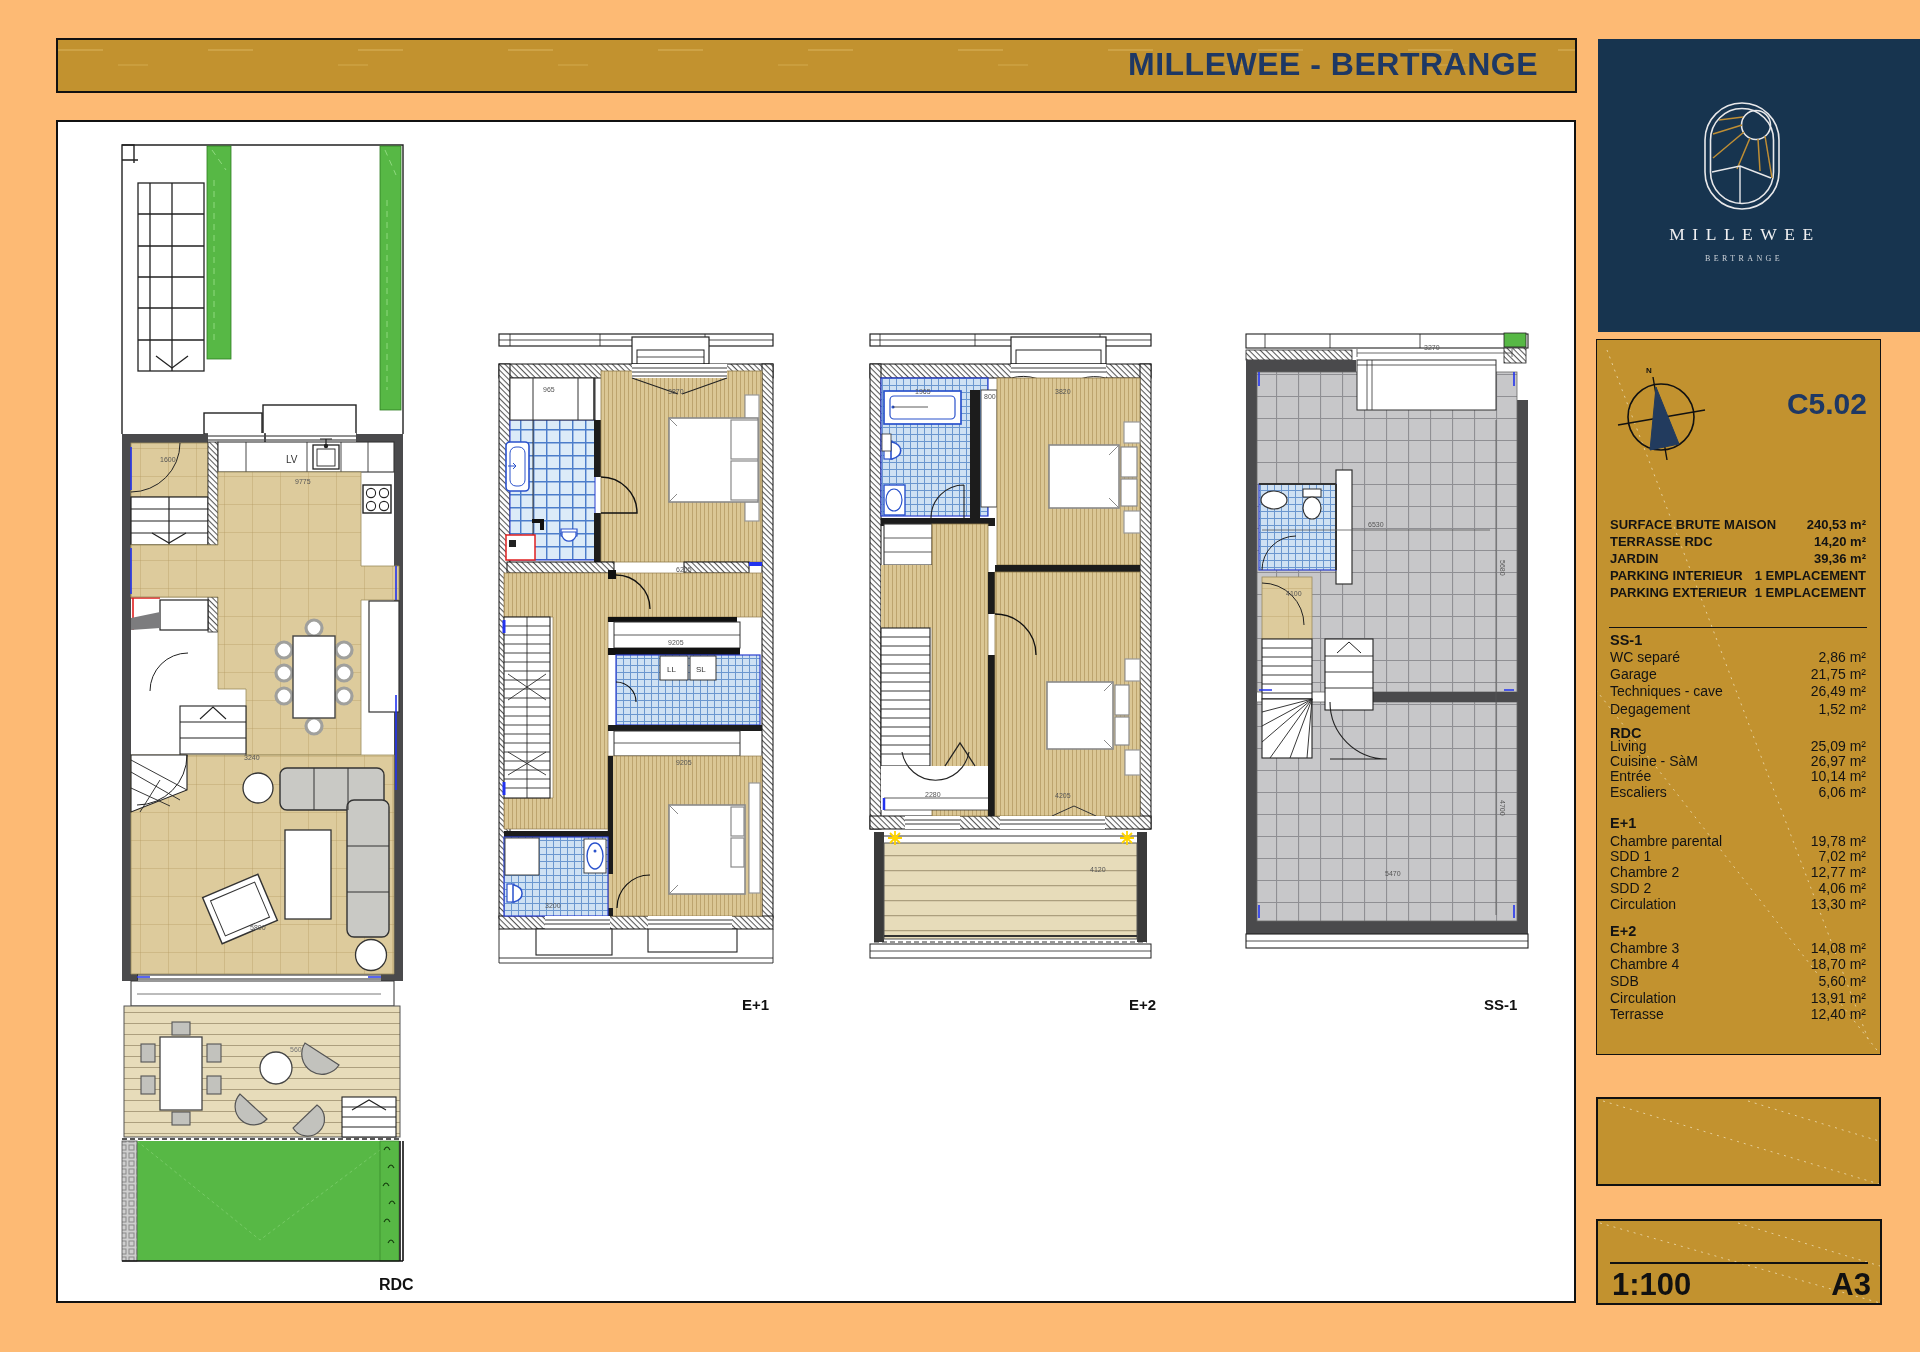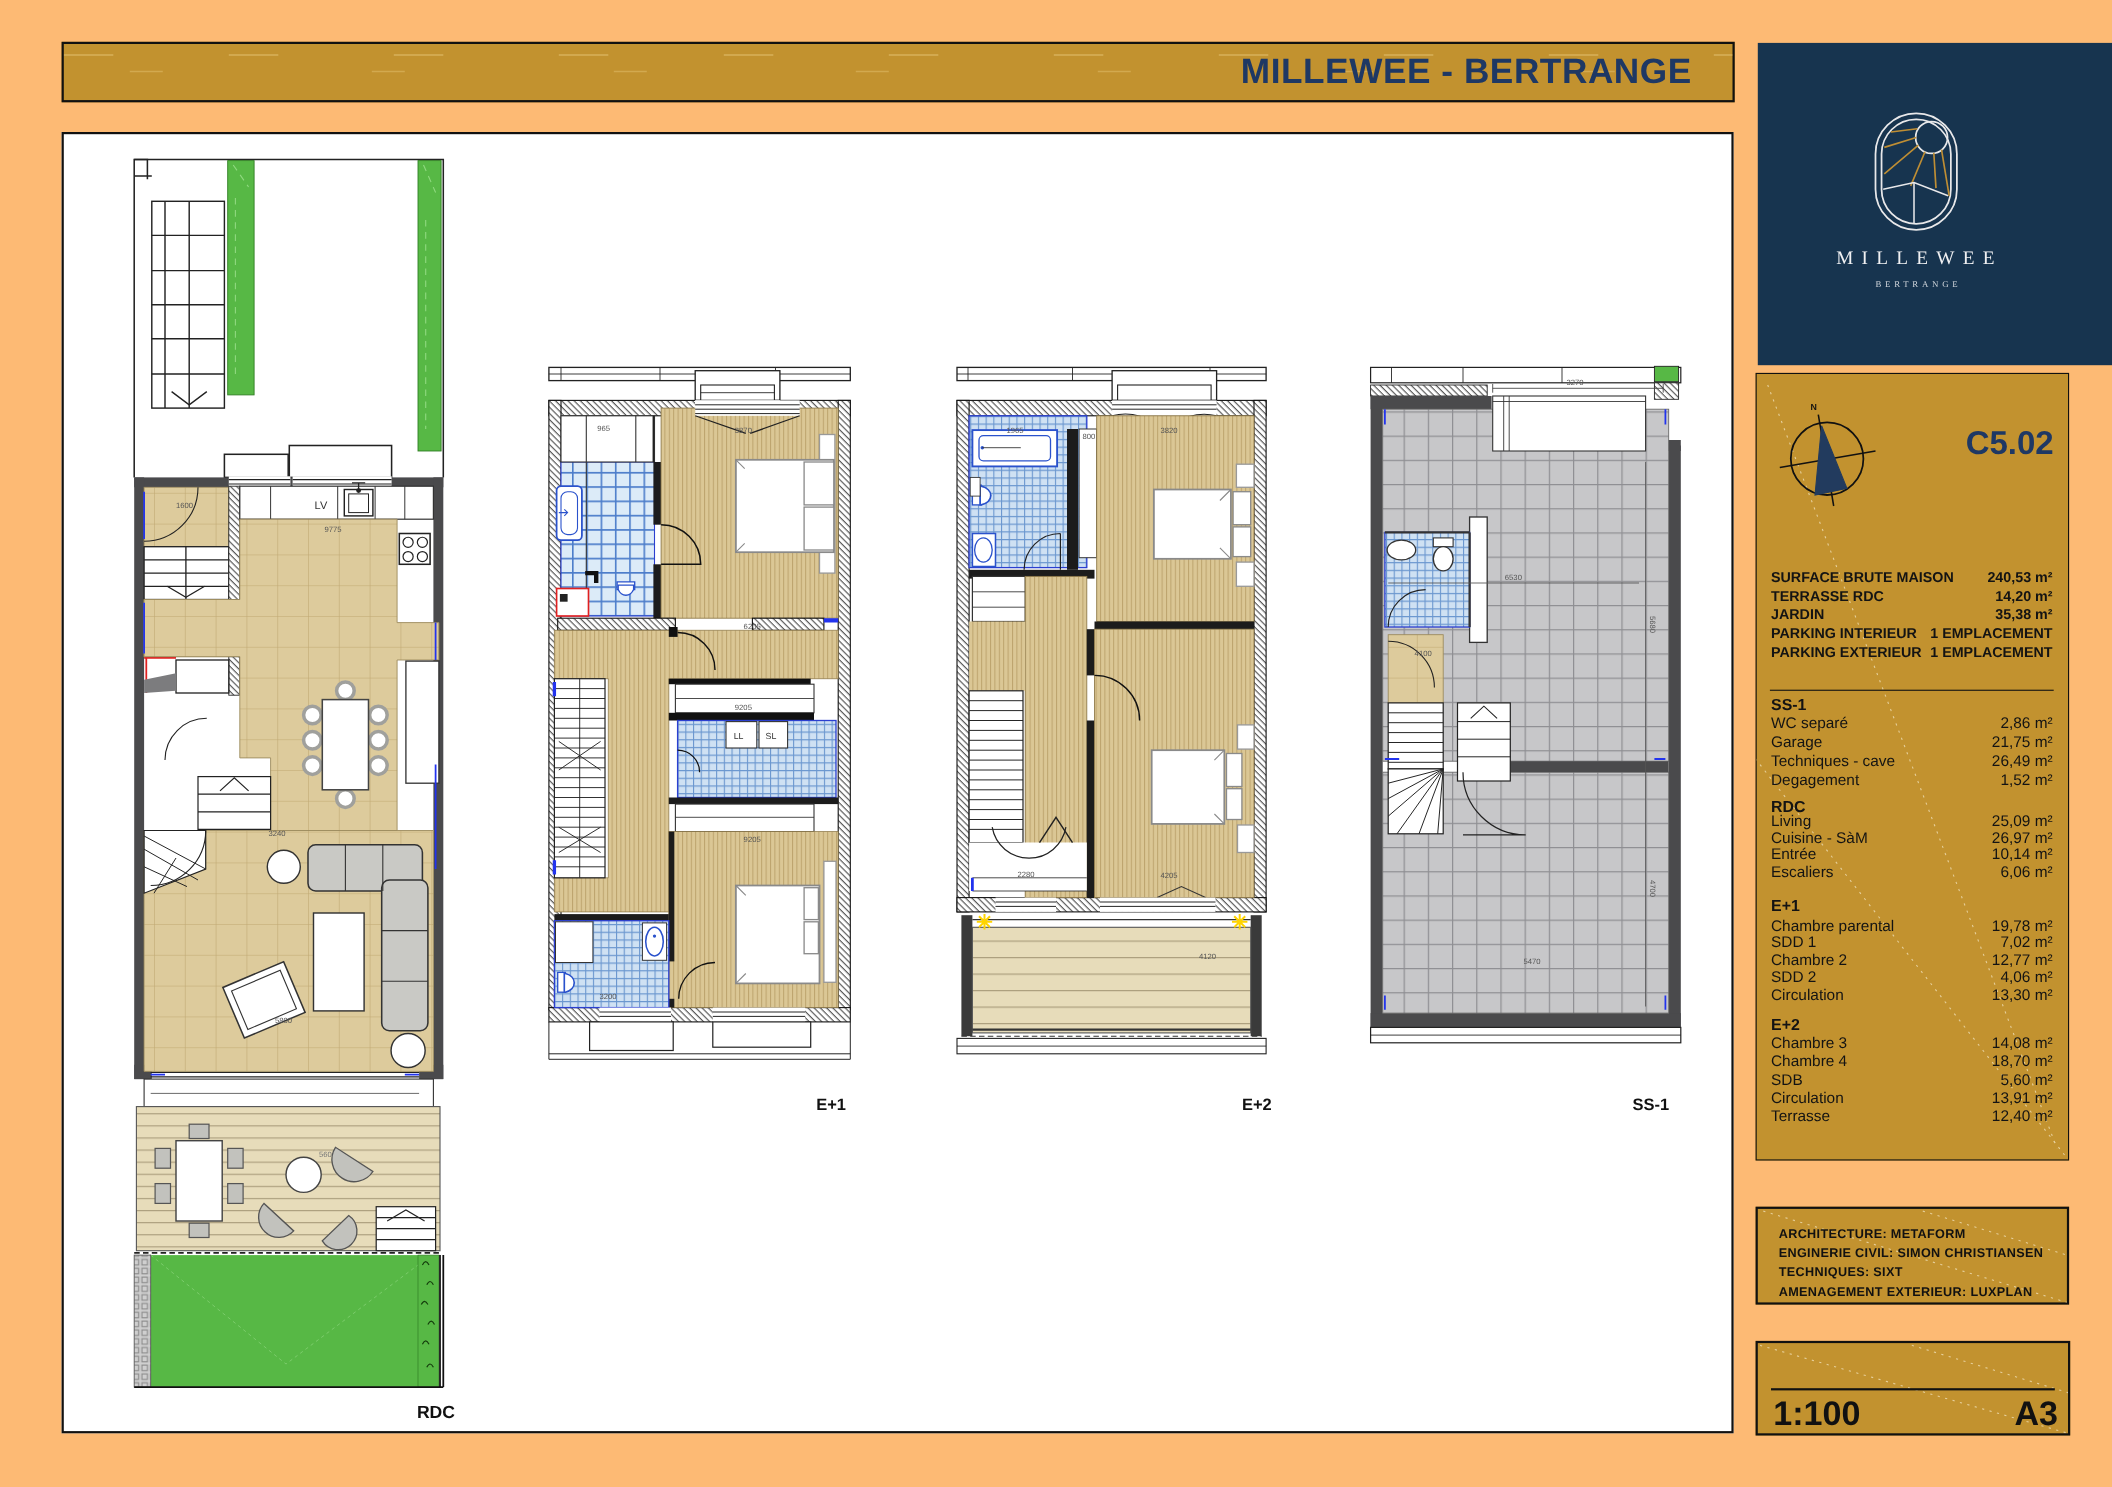--- a/index.html
+++ b/index.html
@@ -617,21 +617,21 @@
       <circle cx="64" cy="77" r="33" fill="none" stroke="#111" stroke-width="1.6"></circle>
       <path d="M21,85 L108,70" stroke="#111" stroke-width="1.4"></path>
       <path d="M56,37 L70,120" stroke="#111" stroke-width="1.4"></path>
       <path d="M59,47 L53,110 L82,104 Z" fill="#223b5e" stroke="#223b5e"></path>
     </svg>
 
     <div class="abs" style="right:13px;top:47px;font-size:30px;font-weight:bold;color:#1e3864;margin-left:48px;">C5.02</div>
 
     <div class="row" style="top:177px;font-weight:bold;font-size:13px;">SURFACE BRUTE MAISON<span class="v">240,53 m²</span></div>
     <div class="row" style="top:194px;font-weight:bold;font-size:13px;">TERRASSE RDC<span class="v">14,20 m²</span></div>
-    <div class="row" style="top:211px;font-weight:bold;font-size:13px;">JARDIN<span class="v">35,38 m²</span></div>
+    <div class="row" style="top:211px;font-weight:bold;font-size:13px;">JARDIN<span class="v">39,36 m²</span></div>
     <div class="row" style="top:228px;font-weight:bold;font-size:13px;">PARKING INTERIEUR<span class="v">1 EMPLACEMENT</span></div>
     <div class="row" style="top:245px;font-weight:bold;font-size:13px;">PARKING EXTERIEUR<span class="v">1 EMPLACEMENT</span></div>
 
     <div class="abs" style="left:12px;top:287px;width:258px;border-top:1.6px solid #111;"></div>
 
     <div class="row" style="top:292px;"><b class="h">SS-1</b></div>
     <div class="row" style="top:309px;">WC separé<span class="v">2,86 m²</span></div>
     <div class="row" style="top:326px;">Garage<span class="v">21,75 m²</span></div>
     <div class="row" style="top:343px;">Techniques - cave<span class="v">26,49 m²</span></div>
     <div class="row" style="top:361px;">Degagement<span class="v">1,52 m²</span></div>
@@ -651,26 +651,20 @@
     <div class="row" style="top:616px;">Chambre 4<span class="v">18,70 m²</span></div>
     <div class="row" style="top:633px;">SDB<span class="v">5,60 m²</span></div>
     <div class="row" style="top:650px;">Circulation<span class="v">13,91 m²</span></div>
     <div class="row" style="top:666px;">Terrasse<span class="v">12,40 m²</span></div>
   </div>
 
   <div class="abs" style="left:1596px;top:1097px;width:281px;height:85px;background:#c2922f;border:2px solid #111;">
     <svg class="abs" style="left:0;top:0" width="281" height="85" viewBox="0 0 281 85">
       <path d="M5,2 L281,85 M150,2 L281,42" stroke="#e6cf9a" stroke-width="1" stroke-dasharray="2,5" fill="none"></path>
     </svg>
-    <div style="margin:15px 0 0 19px;font-size:11.5px;font-weight:bold;color:#111;line-height:17.5px;letter-spacing:0.3px;position:relative;">
-      ARCHITECTURE: METAFORM<br>
-      ENGINERIE CIVIL: SIMON CHRISTIANSEN<br>
-      TECHNIQUES: SIXT<br>
-      AMENAGEMENT EXTERIEUR: LUXPLAN
-    </div>
   </div>
 
   <div class="abs" style="left:1596px;top:1219px;width:282px;height:82px;background:#c2922f;border:2px solid #111;">
     <svg class="abs" style="left:0;top:0" width="282" height="82" viewBox="0 0 282 82">
       <path d="M2,2 L282,82 M140,2 L282,45" stroke="#e6cf9a" stroke-width="1" stroke-dasharray="2,5" fill="none"></path>
     </svg>
     <div style="position:absolute;left:12px;right:12px;top:41px;border-top:2px solid #111;"></div>
 
     <div style="position:absolute;left:14px;top:46px;font-size:31px;font-weight:bold;color:#111;">1:100</div>
 

